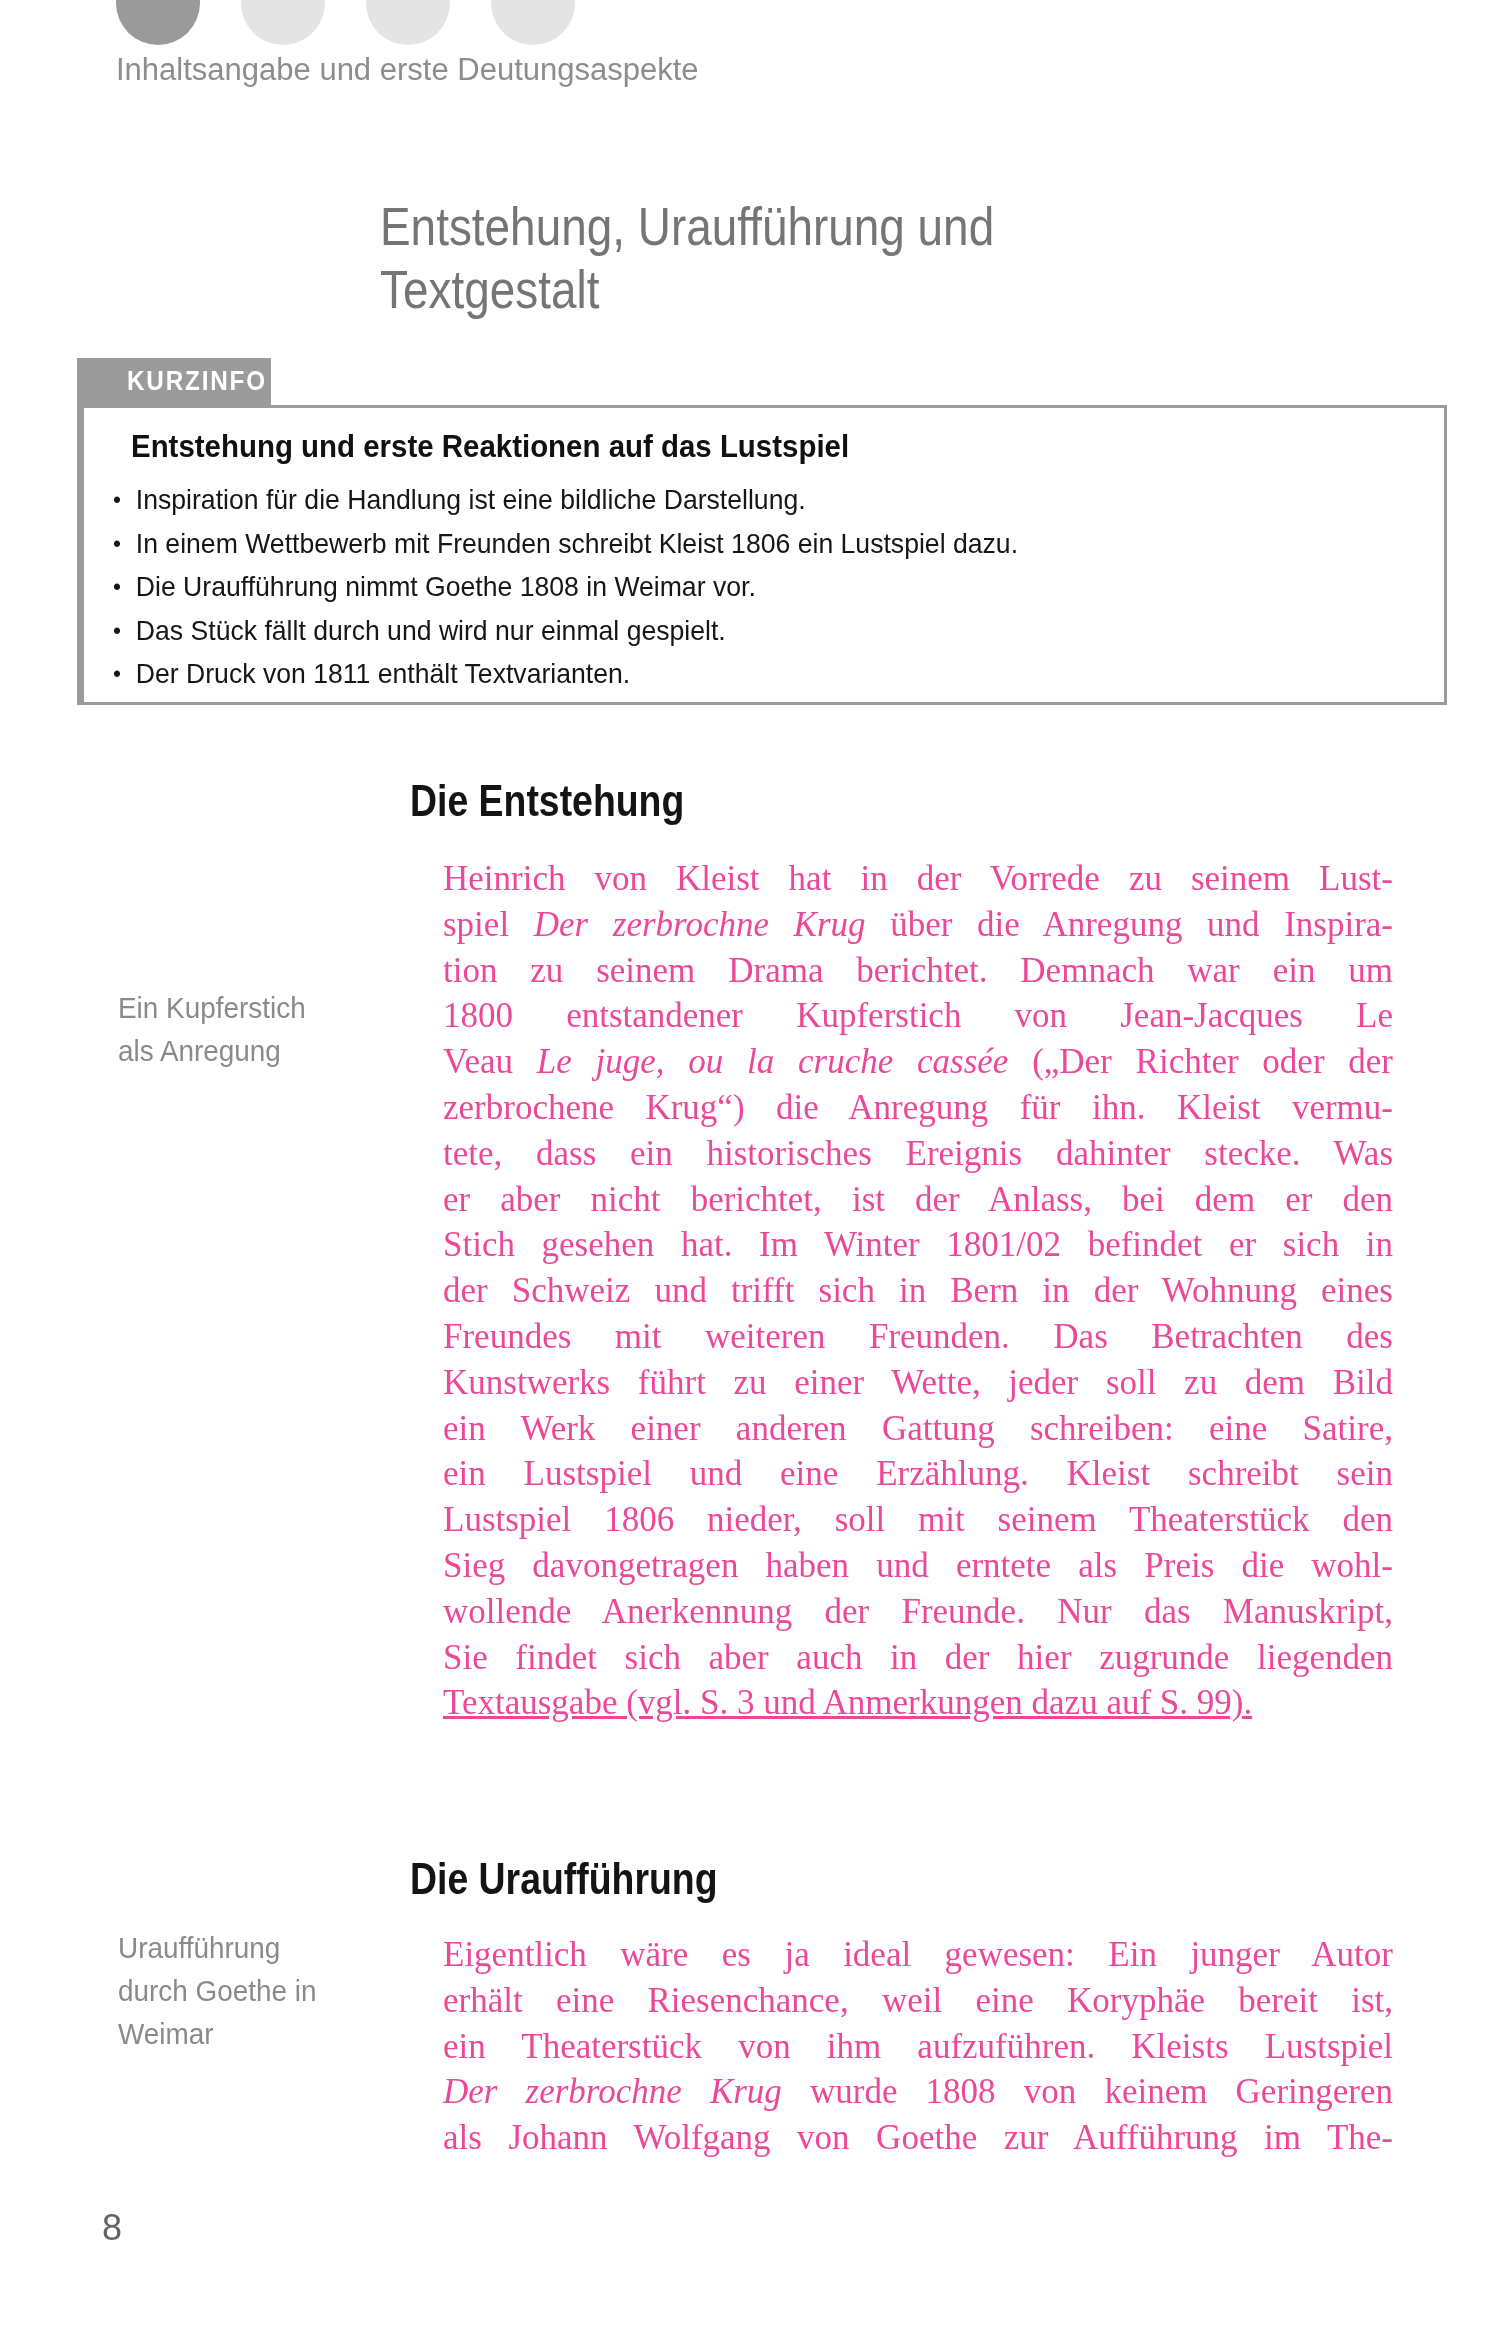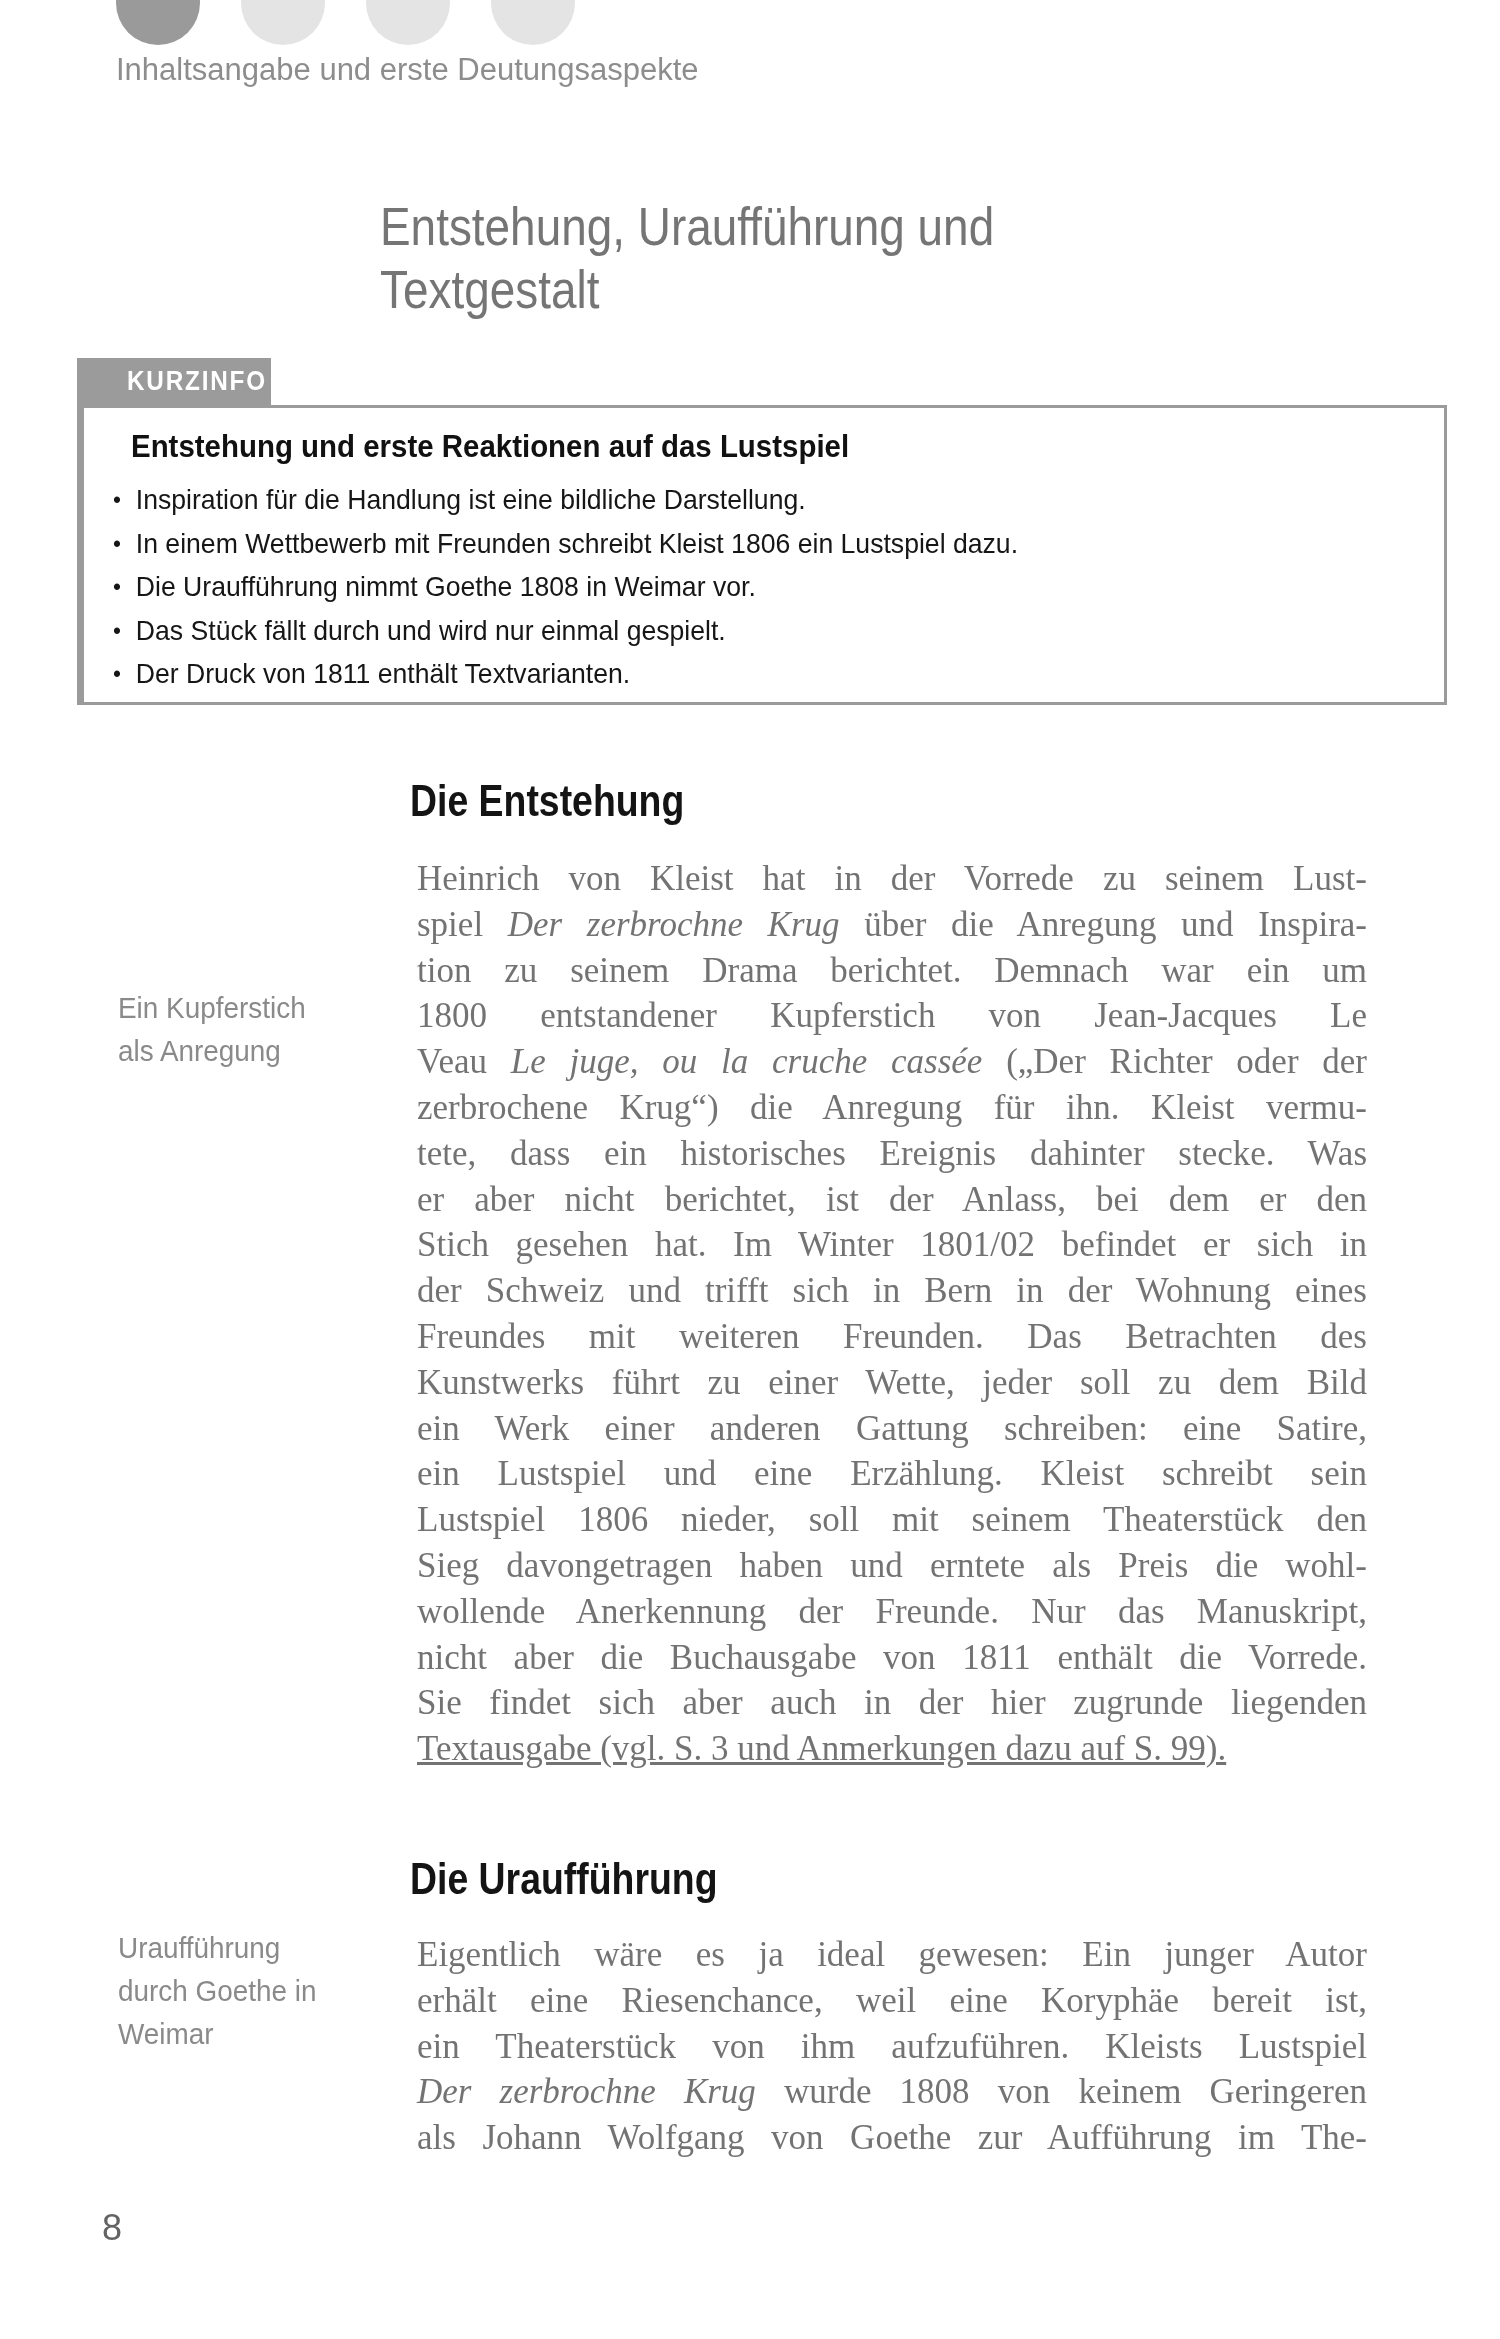--- a/index.html
+++ b/index.html
@@ -55,23 +55,23 @@
   }
 
   
   .sheading {
     font-size:44px; font-weight:bold; line-height:50px; color:#141414;
     white-space:nowrap; transform:scaleX(0.85); transform-origin:0 0;
   }
 
   
   .para {
-    left:417px; width:950px;
+    left:443px; width:950px;
     font-family:"Liberation Serif", serif;
-    font-size:35px; color:#737373;
+    font-size:35px; color:#ec4899;
   }
   .pline {
     height:45.8px; line-height:45.8px;
     text-align:justify; text-align-last:justify;
   }
   .pline.end { text-align-last:left;text-decoration:underline; }
   .pline .it { font-style:italic; }
 
   .pagenum { left:102px; top:2208px; font-size:36px; line-height:40px; color:#636363; }
 </style>
@@ -121,21 +121,20 @@
       <div class="pline"><span>er aber nicht berichtet, ist der Anlass, bei dem er den</span></div>
       <div class="pline"><span>Stich gesehen hat. Im Winter 1801/02 befindet er sich in</span></div>
       <div class="pline"><span>der Schweiz und trifft sich in Bern in der Wohnung eines</span></div>
       <div class="pline"><span>Freundes mit weiteren Freunden. Das Betrachten des</span></div>
       <div class="pline"><span>Kunstwerks führt zu einer Wette, jeder soll zu dem Bild</span></div>
       <div class="pline"><span>ein Werk einer anderen Gattung schreiben: eine Satire,</span></div>
       <div class="pline"><span>ein Lustspiel und eine Erzählung. Kleist schreibt sein</span></div>
       <div class="pline"><span>Lustspiel 1806 nieder, soll mit seinem Theaterstück den</span></div>
       <div class="pline"><span>Sieg davongetragen haben und erntete als Preis die wohl-</span></div>
       <div class="pline"><span>wollende Anerkennung der Freunde. Nur das Manuskript,</span></div>
-      <div class="pline"><span>nicht aber die Buchausgabe von 1811 enthält die Vorrede.</span></div>
       <div class="pline"><span>Sie findet sich aber auch in der hier zugrunde liegenden</span></div>
       <div class="pline end"><span>Textausgabe (vgl. S. 3 und Anmerkungen dazu auf S. 99).</span></div>
     </div>
 
   <div class="abs sheading" style="left:410px; top:1854px;">Die Uraufführung</div>
   <div class="abs mnote" style="top:1926px;">
       <div>Uraufführung</div>
       <div>durch Goethe in</div>
       <div>Weimar</div>
     </div>

